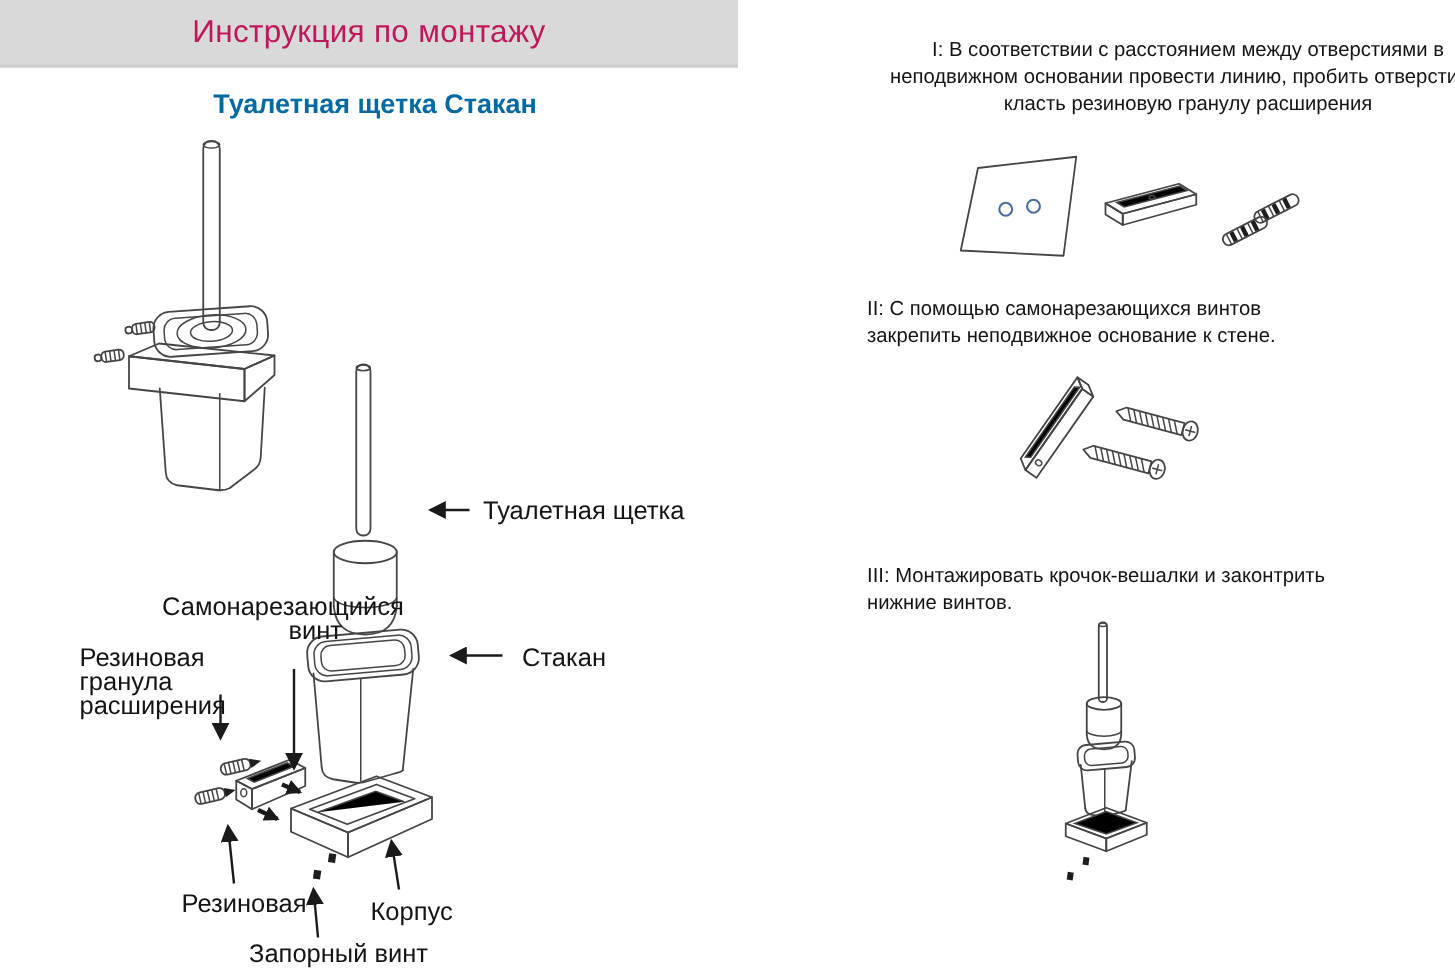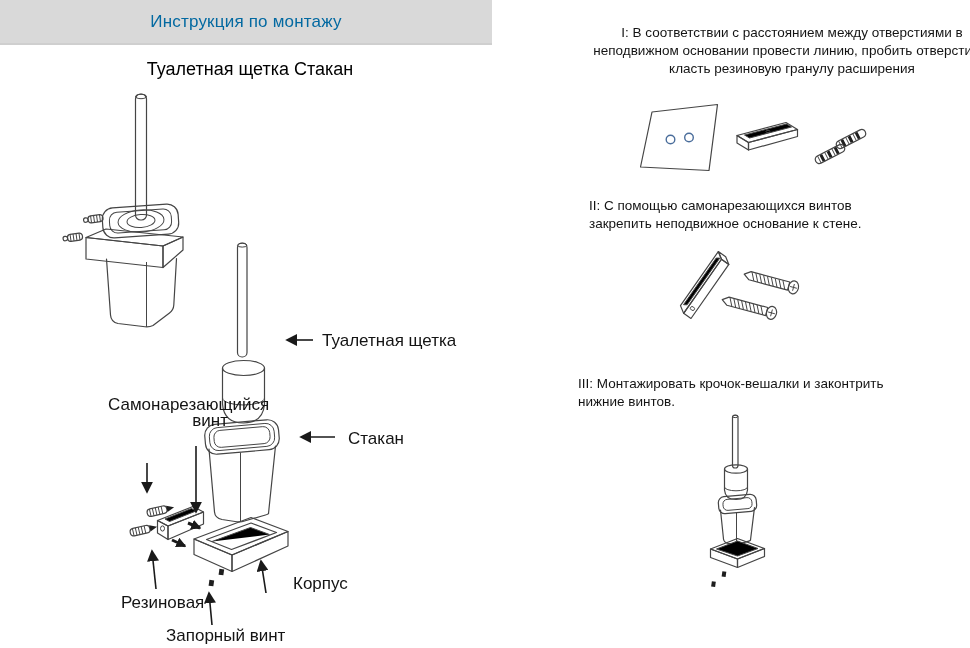--- a/index.html
+++ b/index.html
@@ -4,33 +4,33 @@
 <style>
   html,body{margin:0;padding:0;background:#fff;}
   .sheet{
     position:relative;width:970px;height:648px;background:#ffffff;overflow:hidden;
     font-family:"Liberation Sans",sans-serif;color:#1f1f1f;
   }
   .header-bar{
     position:absolute;left:0;top:0;width:492px;height:43px;background:#d9d9d9;
     border-bottom:2px solid #cfcfcf;display:flex;align-items:center;justify-content:center;
   }
-  .header-title{font-size:17px;color:#0369a1;letter-spacing:.2px;}
+  .header-title{font-size:21px;color:#be185d;letter-spacing:.2px;}
   .subtitle{
     position:absolute;left:0;top:59px;width:500px;text-align:center;
-    font-size:18px;color:#000000;
+    font-size:18px;color:#0369a1;font-weight:bold;
   }
   .dlabel{
     position:absolute;font-size:17px;line-height:16px;color:#141414;
   }
   .step-text{
     position:absolute;font-size:13.5px;line-height:18px;color:#141414;
   }
   .step-1{left:592px;top:24px;width:400px;text-align:center;}
-  .step-2{left:578px;top:197px;width:322px;margin-left:11px;}
+  .step-2{left:578px;top:197px;width:322px;}
   .step-3{left:578px;top:375px;width:322px;}
   svg{position:absolute;}
   svg *{vector-effect:non-scaling-stroke;}
   .la{stroke:#454545;fill:none;stroke-width:1.2;stroke-linejoin:round;stroke-linecap:round;}
   .thin{stroke:#454545;stroke-width:1;}
   .arrow{stroke:#1a1a1a;stroke-width:1.6;fill:none;}
   .arrow-bold{stroke:#1a1a1a;stroke-width:3;fill:none;}
   .blk{fill:#1e1e1e;stroke:none;}
   .hole{stroke:#4a6d9b;fill:none;stroke-width:1.4;}
 </style>
@@ -145,23 +145,24 @@
     <line class="arrow" x1="196" y1="446" x2="196" y2="512" marker-end="url(#ah)"></line>
     <line class="arrow" x1="147" y1="463" x2="147" y2="492" marker-end="url(#ah)"></line>
     <line class="arrow" x1="335" y1="437" x2="301" y2="437" marker-end="url(#ah)"></line>
     <line class="arrow" x1="156" y1="589" x2="152" y2="551" marker-end="url(#ah)"></line>
     <line class="arrow" x1="266" y1="593" x2="261" y2="561" marker-end="url(#ah)"></line>
     <line class="arrow" x1="212" y1="625" x2="209" y2="593" marker-end="url(#ah)"></line>
   </svg>
 
   <div class="dlabel" style="left:322px;top:333px;">Туалетная щетка</div>
   <div class="dlabel" style="left:108px;top:397px;width:120px;text-align:right;">Самонарезающийся винт</div>
+  <div class="dlabel" style="left:53px;top:431px;width:125px;">Резиновая гранула расширения</div>
   <div class="dlabel" style="left:348px;top:431px;">Стакан</div>
   <div class="dlabel" style="left:121px;top:595px;">Резиновая</div>
-  <div class="dlabel" style="left:247px;top:576px;margin-left:46px;">Корпус</div>
+  <div class="dlabel" style="left:247px;top:600px;">Корпус</div>
   <div class="dlabel" style="left:166px;top:628px;">Запорный винт</div>
 
   <div class="step-text step-1">I: В соответствии с расстоянием между отверстиями в неподвижном основании провести линию, пробить отверстия и класть резиновую гранулу расширения</div>
   <div class="step-text step-2">II: С помощью самонарезающихся винтов закрепить неподвижное основание к стене.</div>
   <div class="step-text step-3">III: Монтажировать крочок-вешалки и законтрить нижние винтов.</div>
 
   <svg style="left:628px;top:95px;" width="252" height="95" viewBox="628 95 252 95">
     <path class="la" d="M652 112 L717.5 104.5 L709 170.5 L640.5 167 Z"></path>
     <circle class="hole" cx="670.5" cy="139.5" r="4.3"></circle>
     <circle class="hole" cx="689" cy="137.5" r="4.3"></circle>

